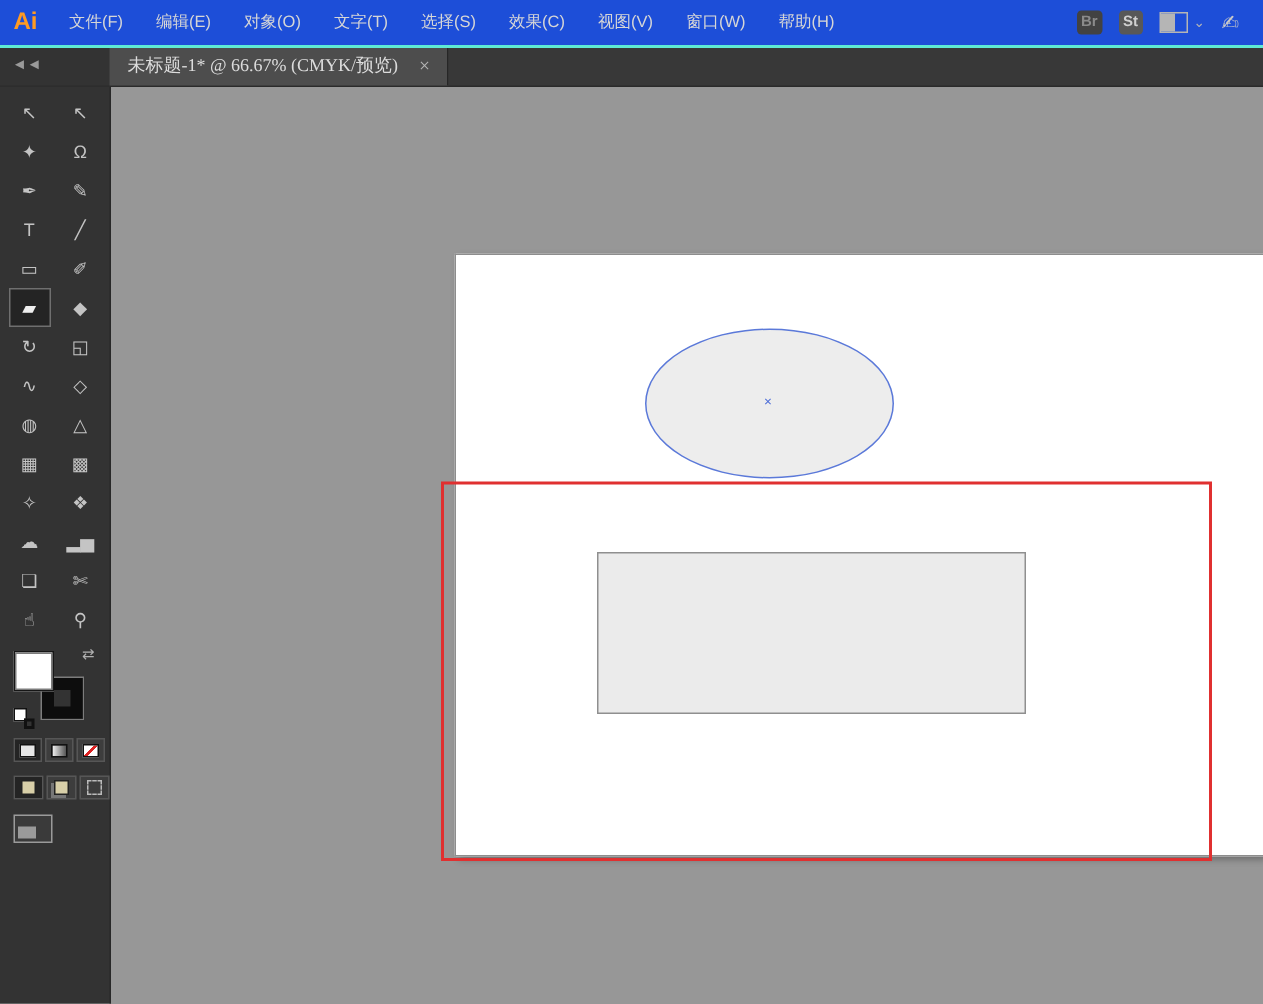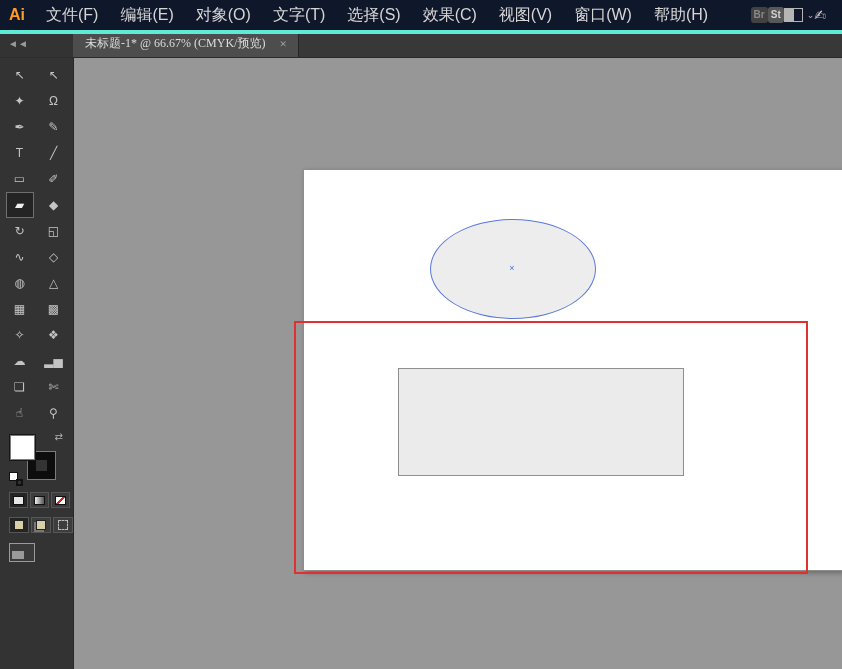--- a/index.html
+++ b/index.html
@@ -5,27 +5,27 @@
   html,body{margin:0;padding:0;}
   body{
     width:842px;height:669px;position:relative;overflow:hidden;
     background:#979797;
     font-family:"Liberation Sans","DejaVu Sans",sans-serif;
     -webkit-font-smoothing:antialiased;
   }
   
   .menubar{
     position:absolute;left:0;top:0;right:0;height:30px;
-    background:#0f172a;border-bottom:4px solid #5eead4;
+    background:#1d4ed8;border-bottom:2px solid #5eead4;
     display:flex;align-items:center;z-index:30;
   }
   .logo{color:#ff9a23;font-weight:bold;font-size:16px;padding:0 10px 0 9px;line-height:30px;}
   .menus{display:flex;align-items:center;height:30px;}
-  .menu-item{color:#d6d6d6;font-size:16px;line-height:30px;padding:0 11px;cursor:default;white-space:nowrap;text-align:right;}
-  .menubar-right{margin-left:auto;display:flex;align-items:center;padding-right:16px;}
+  .menu-item{color:#d6d6d6;font-size:11px;line-height:30px;padding:0 11px;cursor:default;white-space:nowrap;text-align:right;}
+  .menubar-right{margin-left:auto;display:flex;align-items:center;gap:11px;padding-right:16px;}
   .badge{background:#585858;color:#d0d0d0;font-size:10px;font-weight:bold;
     padding:2px 3px;border-radius:3px;line-height:12px;cursor:pointer;}
   .badge.dim{background:#424242;color:#8a8a8a;}
   .ws{display:flex;align-items:center;gap:4px;cursor:pointer;}
   .ws-icon{width:17px;height:12px;border:1px solid #b5b5b5;
     background:linear-gradient(to right,#b5b5b5 0 55%,transparent 55%);}
   .chev{color:#b5b5b5;font-size:9px;line-height:9px;}
   .share{color:#c9c9c9;font-size:14px;cursor:pointer;line-height:14px;}
   
   .toolbar{

